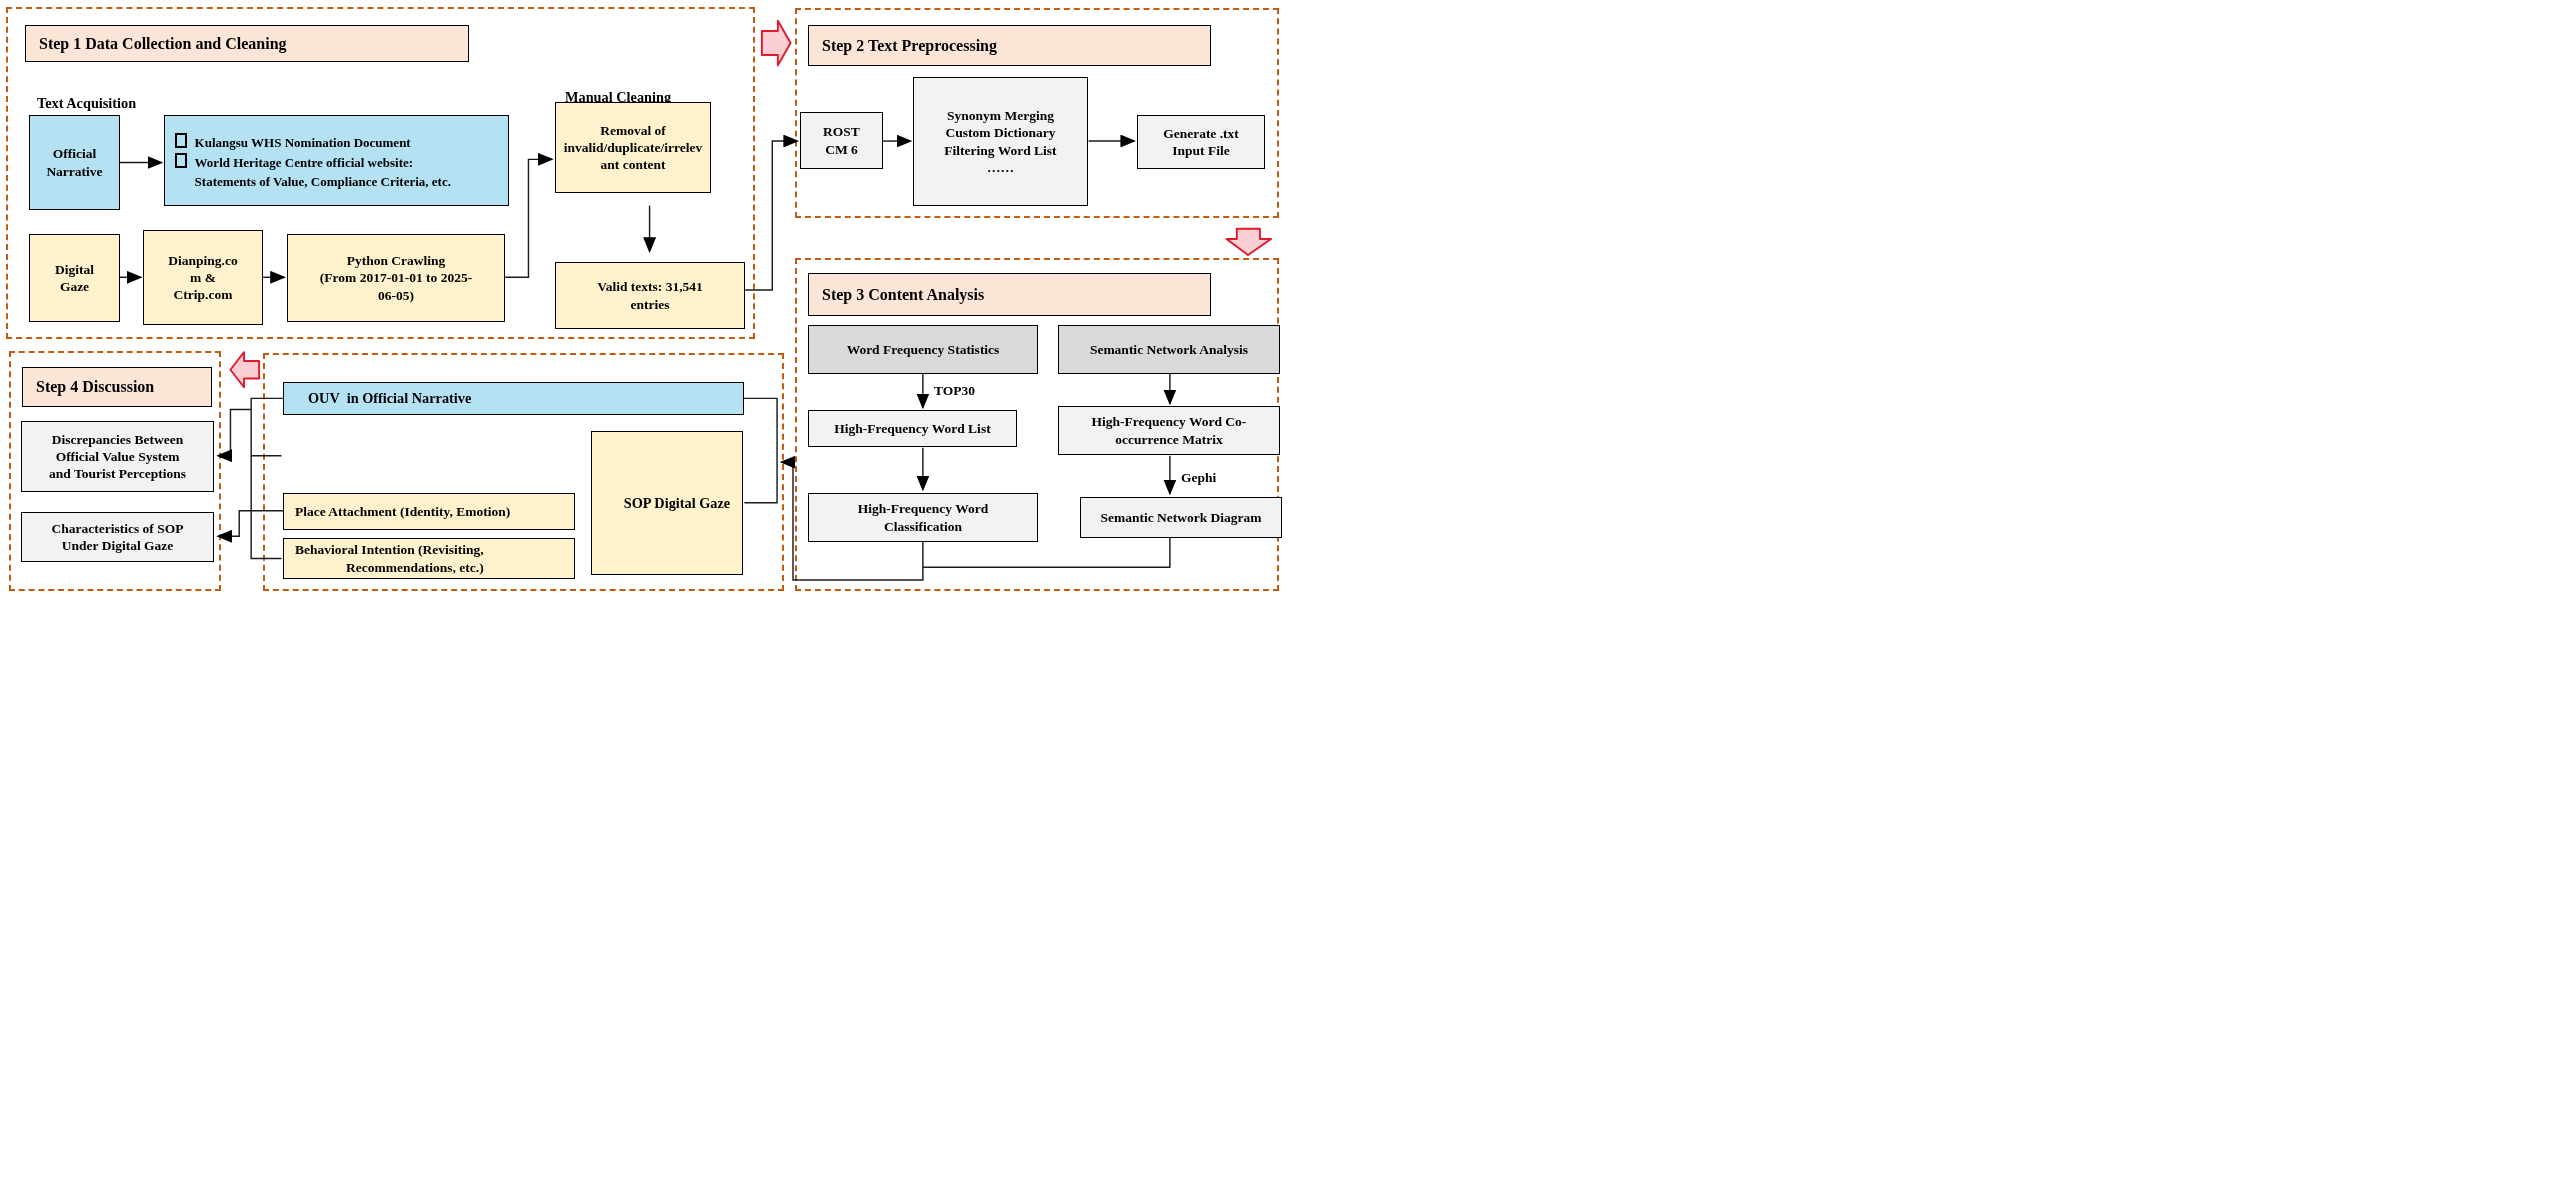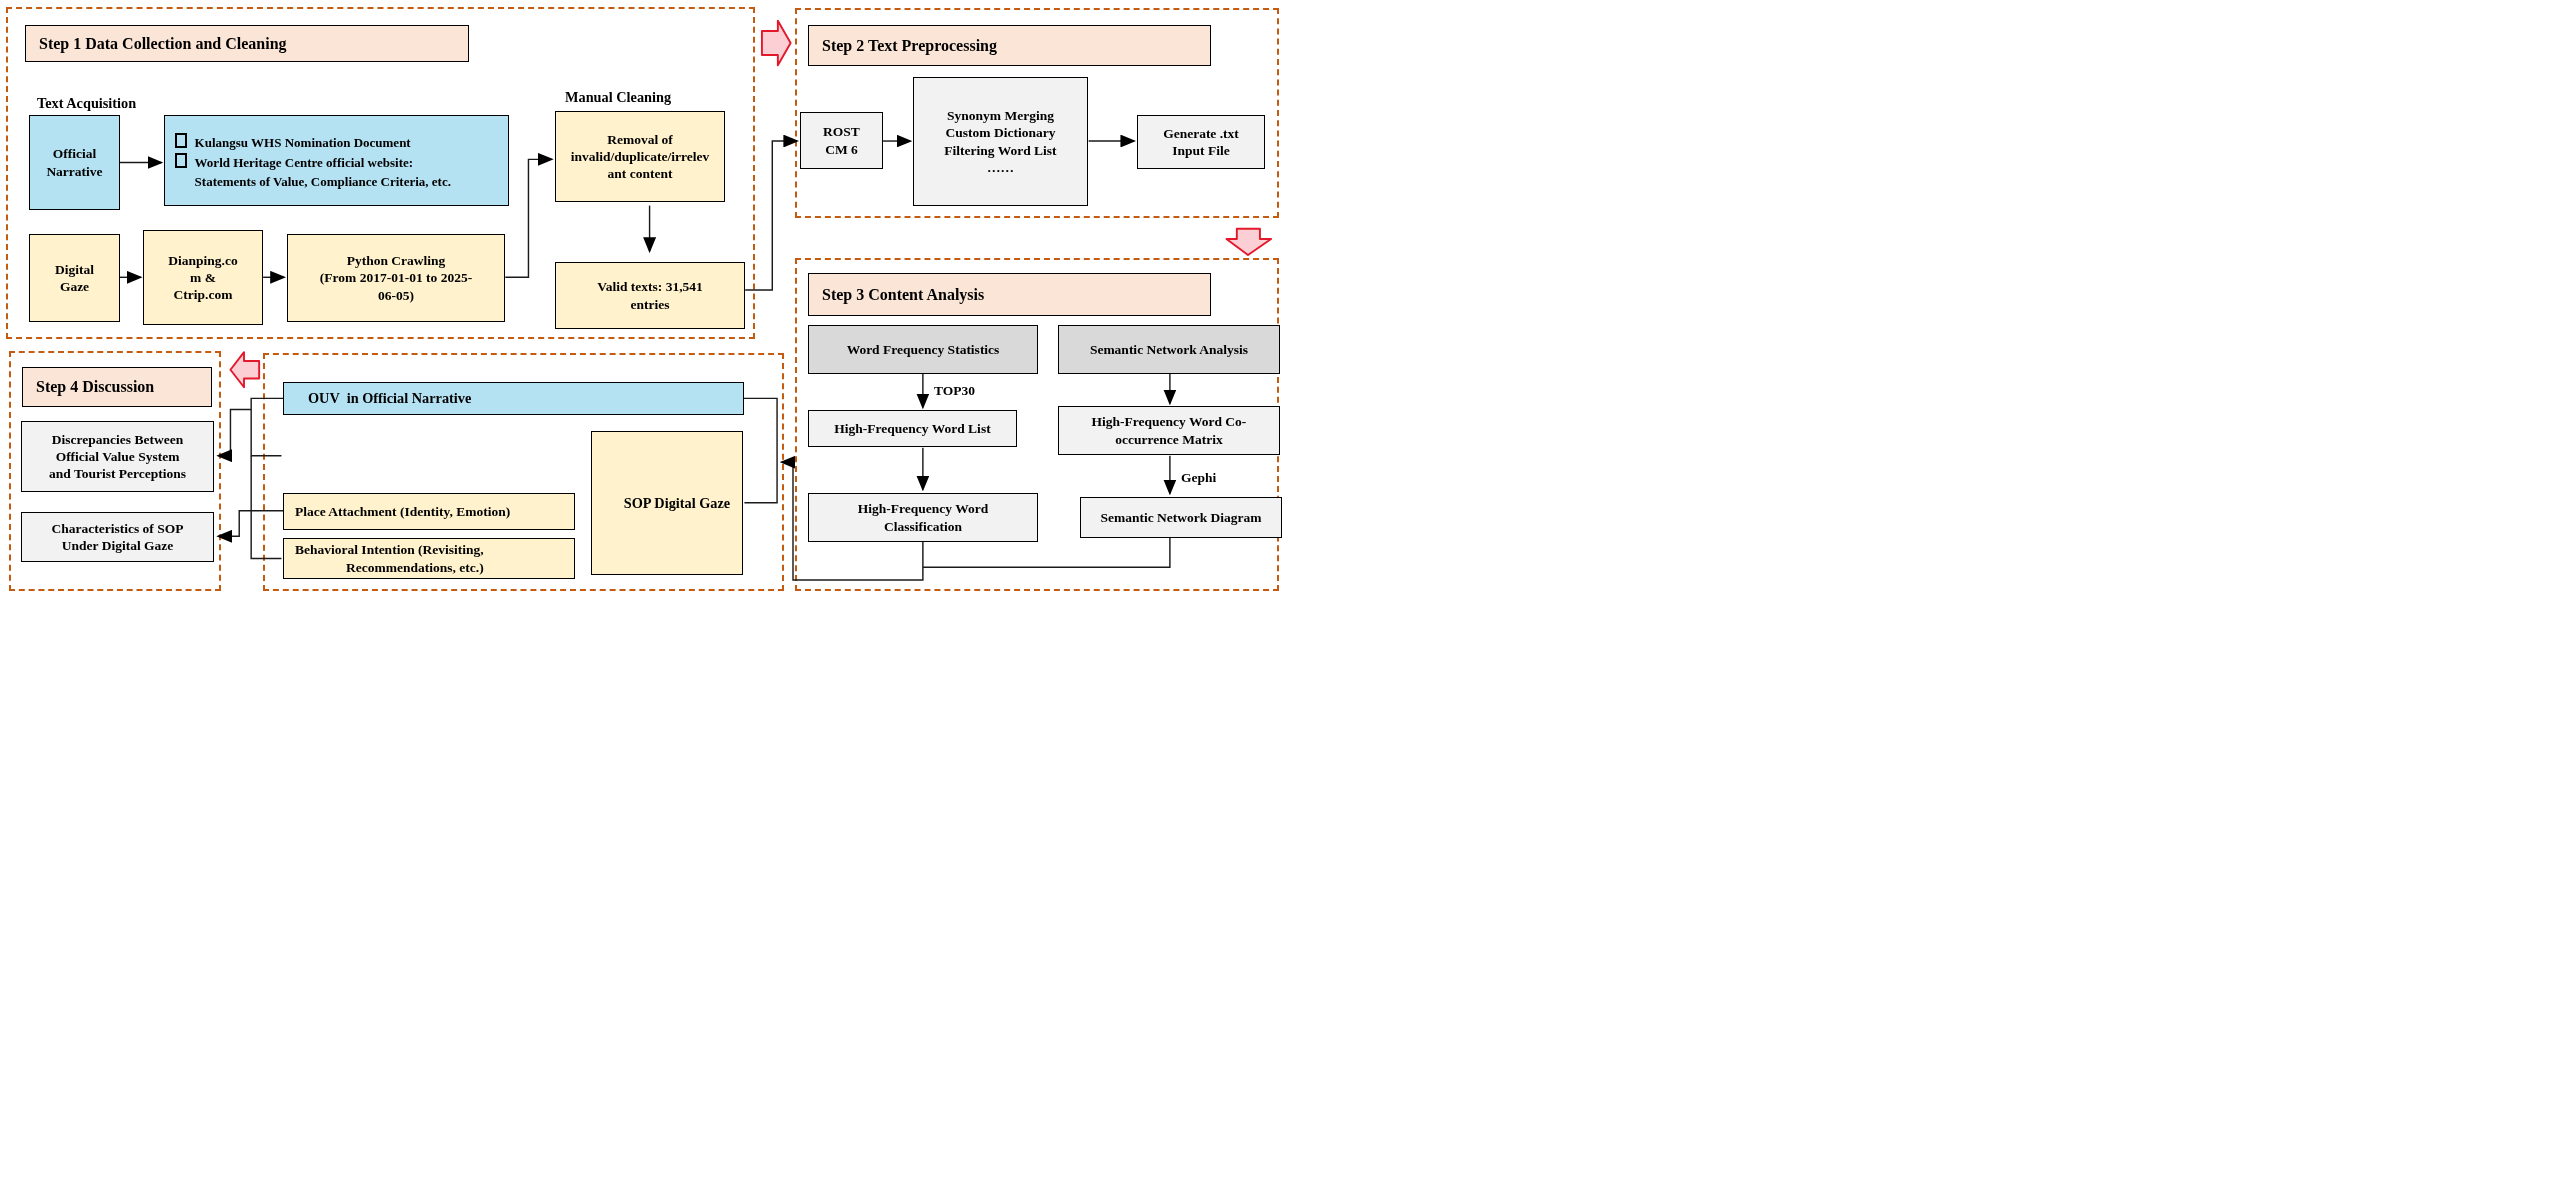--- a/index.html
+++ b/index.html
@@ -97,21 +97,21 @@
   <div class="node yellow" style="left:29px;top:234px;width:91px;height:88px;">Digital
 Gaze</div>
   <div class="node yellow" style="left:143px;top:230px;width:120px;height:95px;">Dianping.co
 m &amp;
 Ctrip.com</div>
   <div class="node yellow" style="left:287px;top:234px;width:218px;height:88px;">Python Crawling
 (From 2017-01-01 to 2025-
 06-05)</div>
 
   <div class="lbl" style="left:565px;top:89px;">Manual Cleaning</div>
-  <div class="node yellow" style="left:555px;top:111px;width:170px;height:91px;">Removal of
+  <div class="node yellow" style="left:555px;top:102px;width:156px;height:91px;">Removal of
 invalid/duplicate/irrelev
 ant content</div>
   <div class="node yellow" style="left:555px;top:254px;width:190px;height:67px;margin-top:8px;">Valid texts: 31,541
 entries</div>
 
   <div class="title" style="left:808px;top:25px;width:403px;height:41px;">Step 2 Text Preprocessing</div>
   <div class="node lgray" style="left:800px;top:112px;width:83px;height:57px;">ROST
 CM 6</div>
   <div class="node lgray" style="left:913px;top:77px;width:175px;height:129px;">Synonym Merging
 Custom Dictionary

